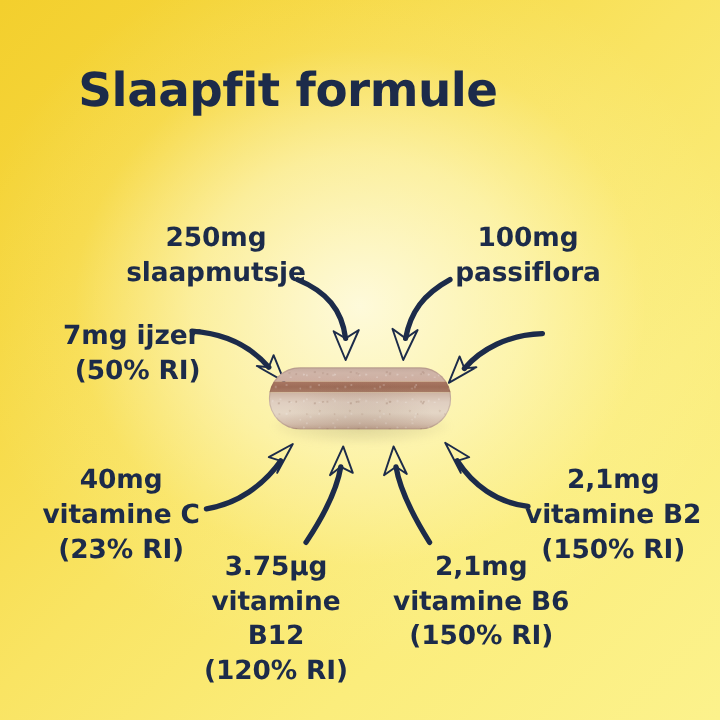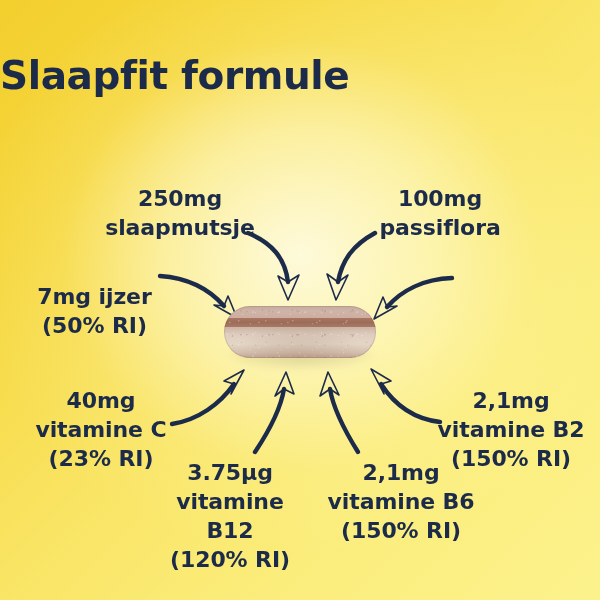--- a/index.html
+++ b/index.html
@@ -23,40 +23,40 @@
         rgba(255,250,200,0.12) 72%,
         rgba(255,250,200,0) 100%),
       linear-gradient(135deg, #f3cf2d 0%, #f6d73f 22%, #f9e463 48%, #fbed7c 72%, #fcf28c 100%);
     overflow: hidden;
   }
   .title {
     position: absolute;
     top: 56px;
     left: 0;
     width: 480px;
-    text-align: left;
+    text-align: center;
     font-size: 39px;
     font-weight: bold;
     color: #1c2b4a;
     letter-spacing: -0.4px;
     line-height: 1.05;
   }
   .label {
     position: absolute;
     color: #1c2b4a;
     font-size: 22px;
     font-weight: bold;
     line-height: 1.32;
     text-align: center;
     white-space: pre-line;
     letter-spacing: -0.1px;
   }
   #lbl-slaapmutsje { left: 100px;  top: 184px; width: 160px; }
   #lbl-passiflora  { left: 365px;  top: 184px; width: 150px; }
-  #lbl-ijzer       { left: 22px;   top: 282px; width: 145px; }
+  #lbl-ijzer       { left: 22px;   top: 266px; width: 145px; text-align: right; }
   #lbl-melatonine  { left: 440px;  top: 266px; width: 152px; }
   #lbl-vitc        { left: 26px;   top: 386px; width: 150px; }
   #lbl-vitb2       { left: 432px;  top: 386px; width: 158px; }
   #lbl-vitb12      { left: 152px;  top: 458px; width: 156px; }
   #lbl-vitb6       { left: 327px;  top: 458px; width: 148px; }
 
   #arrows {
     position: absolute;
     left: 0; top: 0;
     width: 600px; height: 600px;

